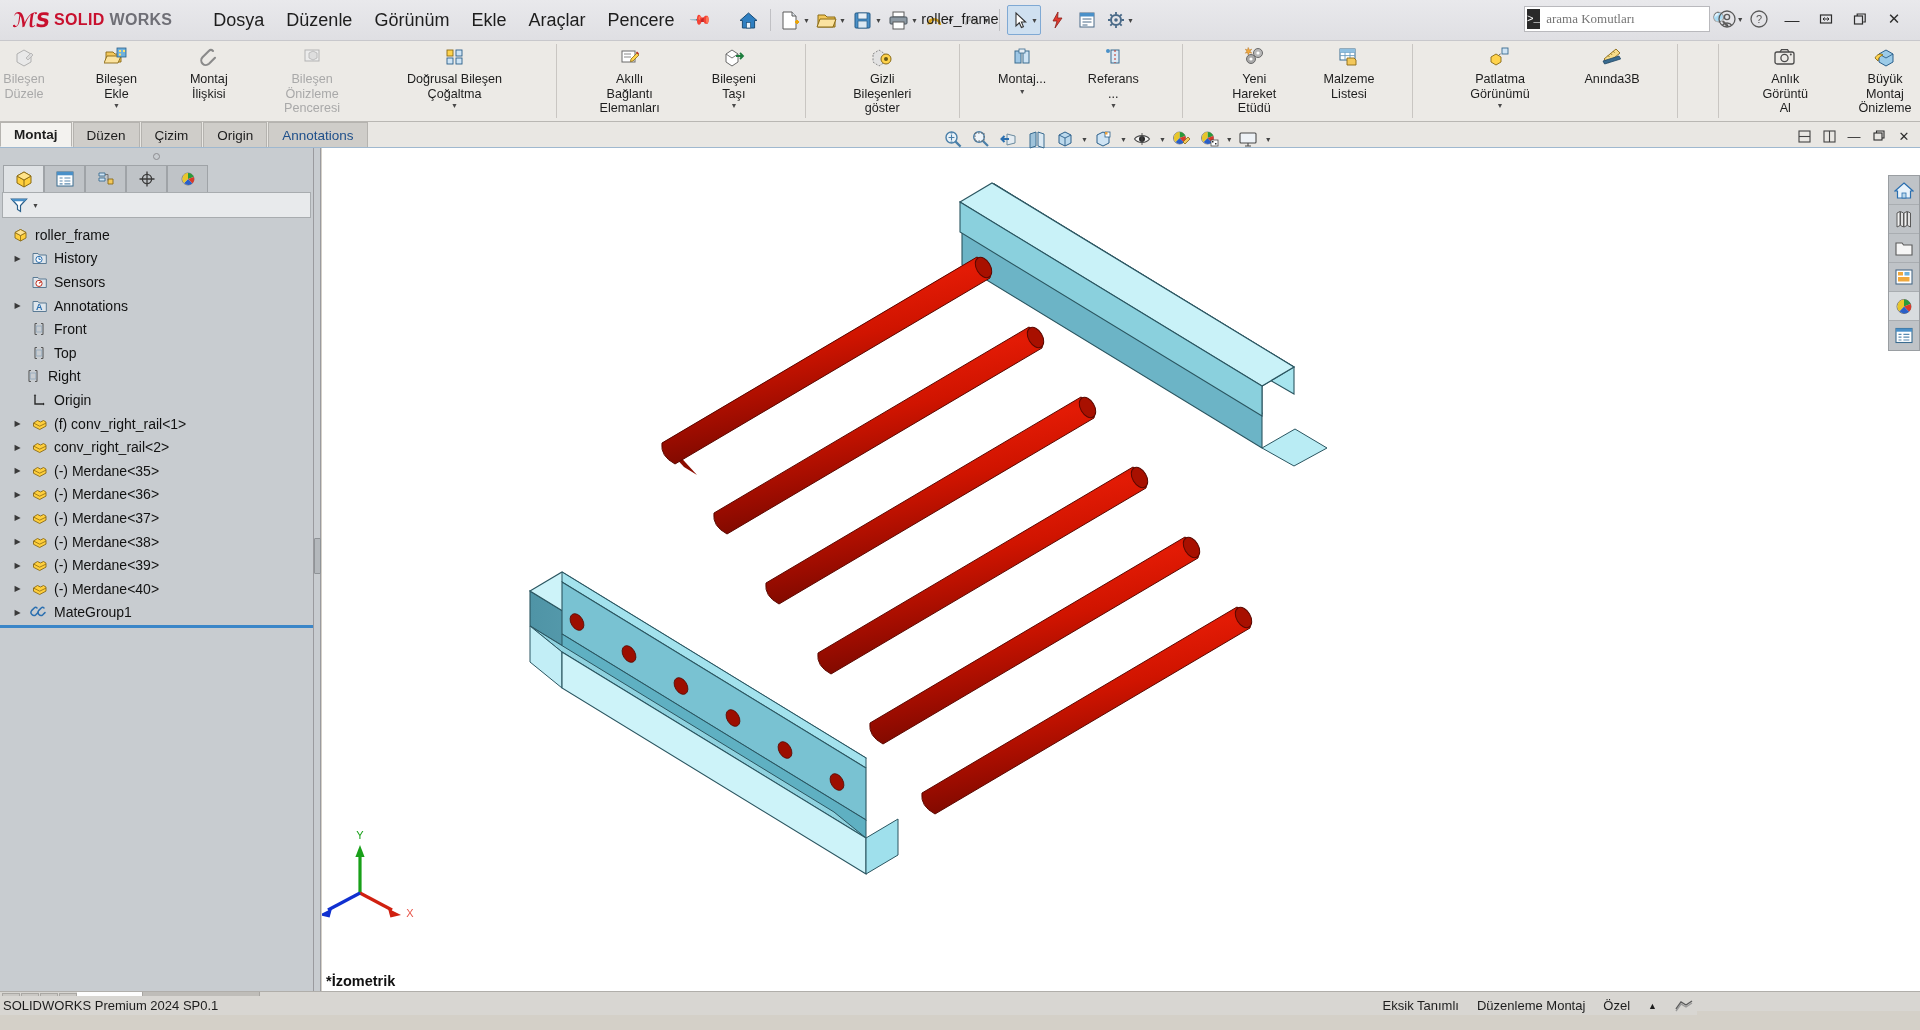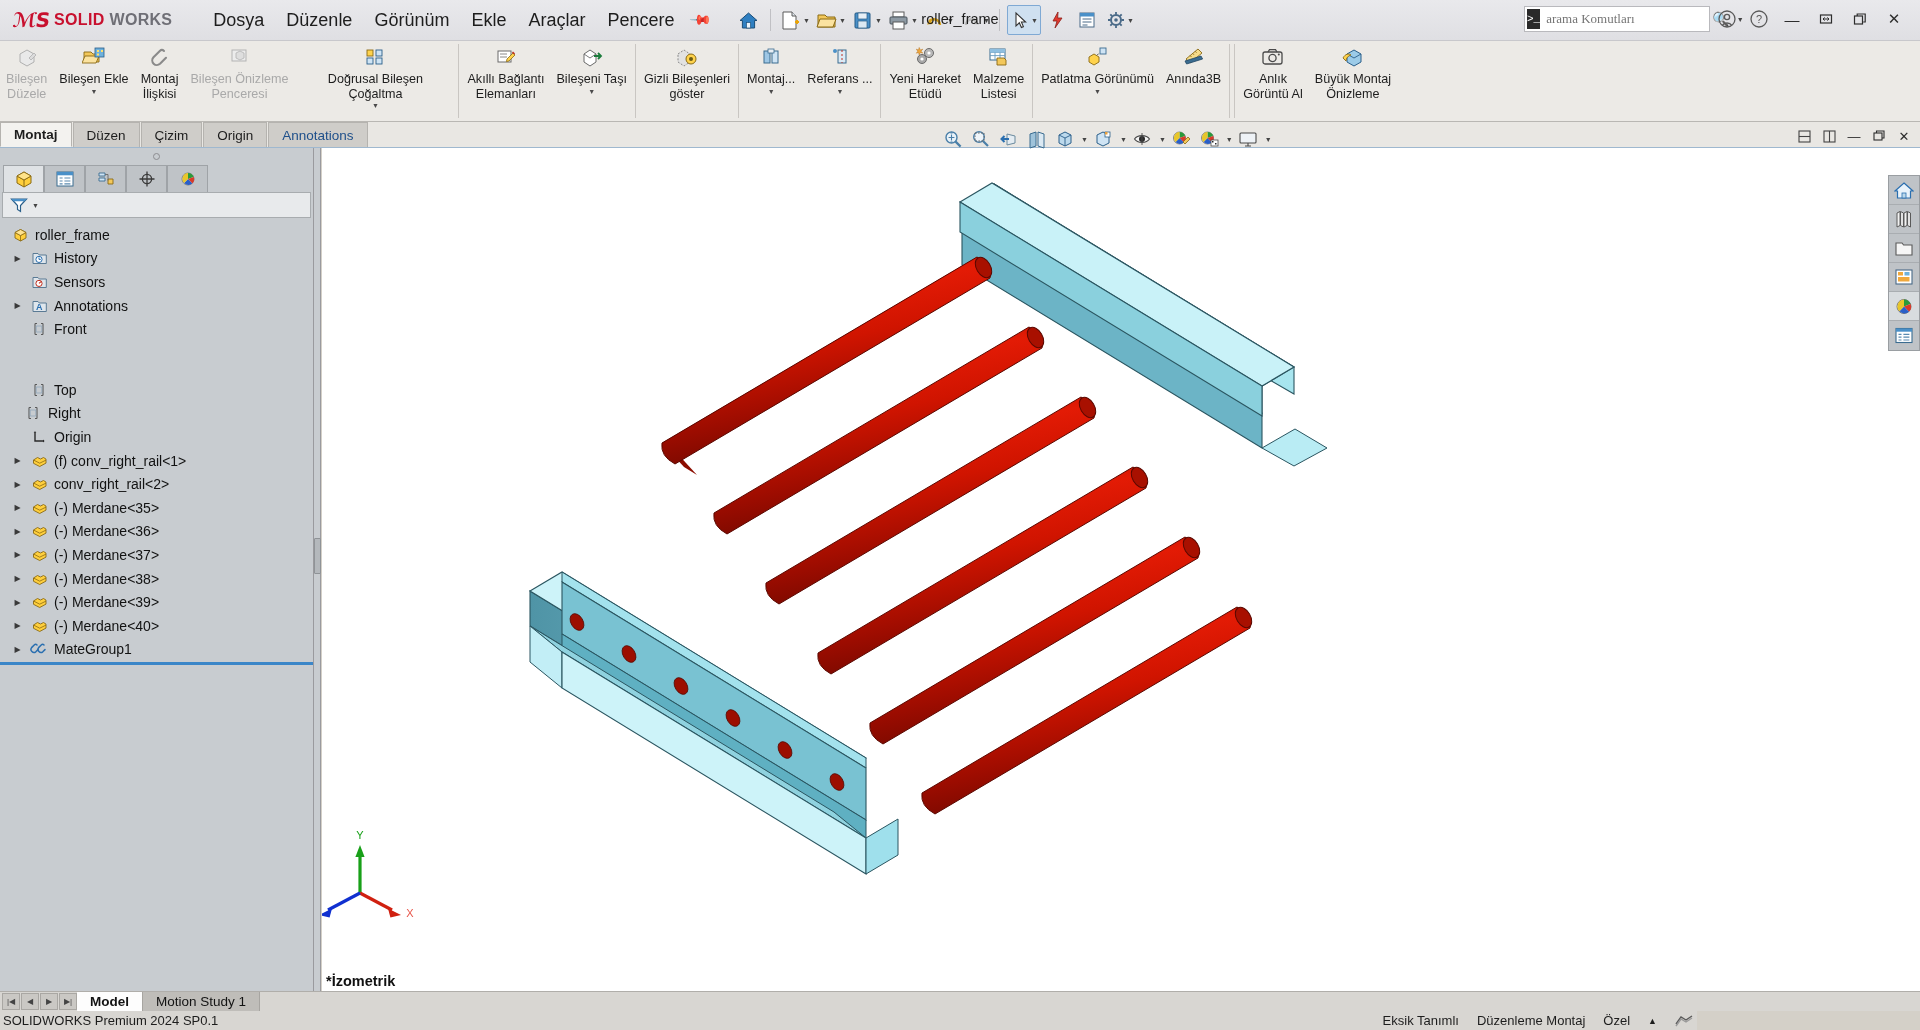--- a/index.html
+++ b/index.html
@@ -67,21 +67,21 @@
   }
   .win-btn {
     width:32px;height:30px;display:flex;align-items:center;justify-content:center;
     font-size:15px;color:#2d2d2d;cursor:default;
   }
 
   
   .ribbon {
     position:absolute; left:0; top:41px; width:1920px; height:81px;
     background:#eceae6; border-bottom:1px solid #b9b7b3;
-    display:flex; align-items:stretch;
+    display:flex; align-items:stretch;gap:36px;
   }
   .rb-item {
     display:flex; flex-direction:column; align-items:center; justify-content:flex-start;
     padding:4px 6px 0 6px; min-width:48px; cursor:default; position:relative;
   }
   .rb-ico { height:25px; display:flex; align-items:center; justify-content:center; }
   .rb-lab {
     font-size:12.6px; color:#1d1d1d; text-align:center; line-height:14.5px; margin-top:2px;
     max-width:150px;
   }
@@ -192,21 +192,21 @@
     display:flex;align-items:center;justify-content:center;font-size:8px;color:#444;cursor:default;
   }
   .btab {
     height:20px; padding:0 13px; display:flex; align-items:center; font-size:13.5px; color:#131313;
     background:#bfbdb9; border-right:1px solid #a7a5a1; cursor:default;
   }
   .btab.active { background:#fdfdfd; font-weight:bold; }
 
   
   .statusbar {
-    position:absolute; left:0; bottom:0; width:1697px; height:19px;
+    position:absolute; left:0; bottom:15px; width:1697px; height:19px;
     background:#d8d6d2; display:flex; align-items:center; font-size:13px; color:#1d1d1d;
   }
   .st-left { margin-left:3px; }
   .st-right { position:absolute; right:4px; display:flex; align-items:center; gap:18px; }
   .st-right .cell { white-space:nowrap; }
 
   svg { display:block; }
 </style>
 </head>
 <body>
@@ -781,21 +781,21 @@
         <span class="tico">
           <svg width="17" height="16" viewBox="0 0 17 16">
               <path d="M4 2.5 v11 M12 2.5 v11" stroke="#5a5a5a" stroke-width="1.1"></path>
               <path d="M4 2.5 h2 M10 2.5 h2 M4 13.5 h2 M10 13.5 h2" stroke="#5a5a5a" stroke-width="1.1"></path>
               <path d="M5.2 5 h5.6 v6 h-5.6z" fill="none" stroke="#8fa7bb" stroke-width=".8"></path>
             </svg>
         </span>
         <span class="tlab">Front</span>
       </div>
 
-      <div class="trow" style="padding-left:8px;margin-top:37px;">
+      <div class="trow" style="padding-left:8px;">
         <span class="texp"></span>
         <span class="tico">
           <svg width="17" height="16" viewBox="0 0 17 16">
               <path d="M4 2.5 v11 M12 2.5 v11" stroke="#5a5a5a" stroke-width="1.1"></path>
               <path d="M4 2.5 h2 M10 2.5 h2 M4 13.5 h2 M10 13.5 h2" stroke="#5a5a5a" stroke-width="1.1"></path>
               <path d="M5.2 5 h5.6 v6 h-5.6z" fill="none" stroke="#8fa7bb" stroke-width=".8"></path>
             </svg>
         </span>
         <span class="tlab">Top</span>
       </div>

